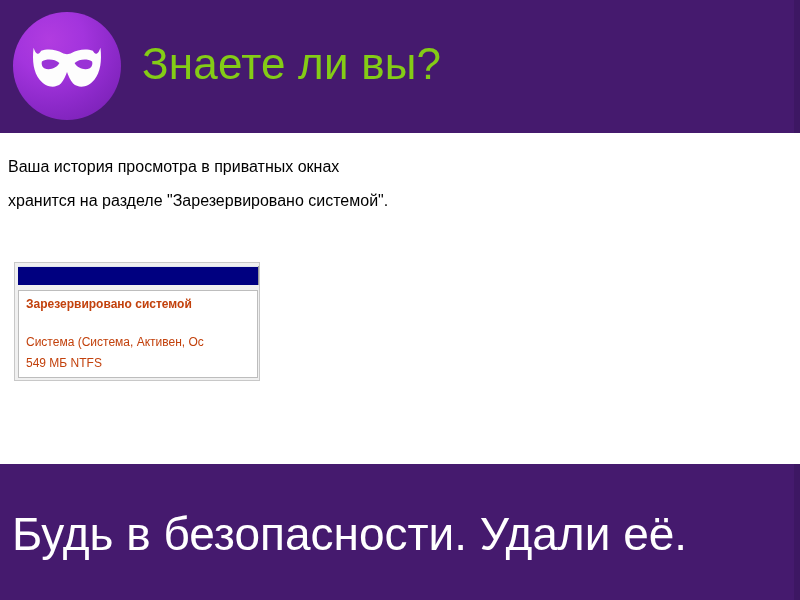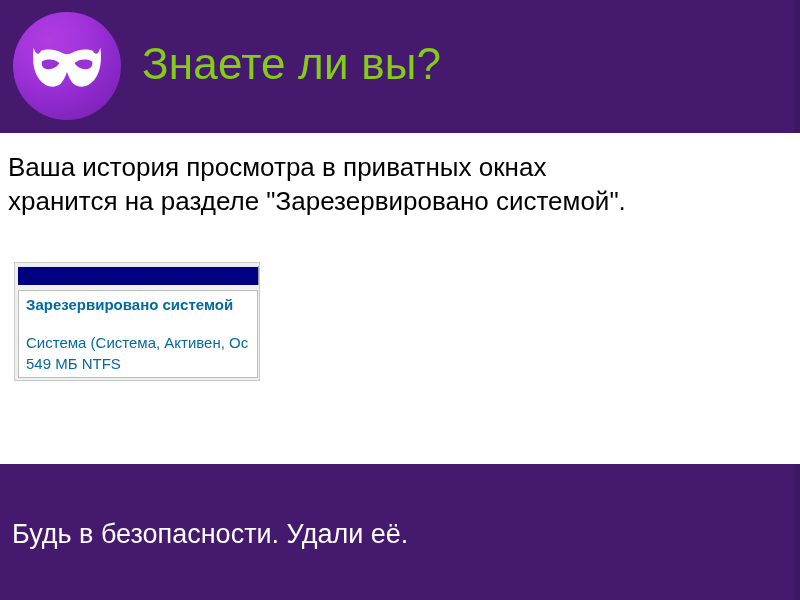--- a/index.html
+++ b/index.html
@@ -72,21 +72,21 @@
     width: 800px;
     height: 331px;
     background: #ffffff;
   }
   .body-text {
     position: absolute;
     left: 8px;
     top: 17px;
     width: 788px;
     color: #000000;
-    font-size: 26px;
+    font-size: 16px;
     line-height: 34px;
     font-weight: 400;
   }
   .body-text .line {
     display: block;
     white-space: nowrap;
   }
 
   
   .partition-shot {
@@ -127,22 +127,22 @@
     width: 240px;
     height: 88px;
     background: #ffffff;
     border: 1px solid #bdbdbd;
     box-sizing: border-box;
     overflow: hidden;
   }
   .partition-panel .plabel {
     position: absolute;
     left: 7px;
-    color: #0369a1;
-    font-size: 15px;
+    color: #c2410c;
+    font-size: 12px;
     line-height: 17px;
     white-space: nowrap;
   }
   .partition-panel .plabel.name {
     top: 5px;
     font-weight: bold;
   }
   .partition-panel .plabel.size {
     top: 24px;
     margin-top: 40px;
@@ -157,21 +157,21 @@
     left: 0;
     top: 464px;
     width: 800px;
     height: 136px;
     background: #451a6e;
   }
   .footer-text {
     position: absolute;
     left: 12px;
     top: 44px;
-    font-size: 27px;
+    font-size: 46px;
     line-height: 52px;
     color: #ffffff;
     font-weight: 400;
     white-space: nowrap;
   }
 
   
   .right-edge-strip {
     position: absolute;
     right: 0;

